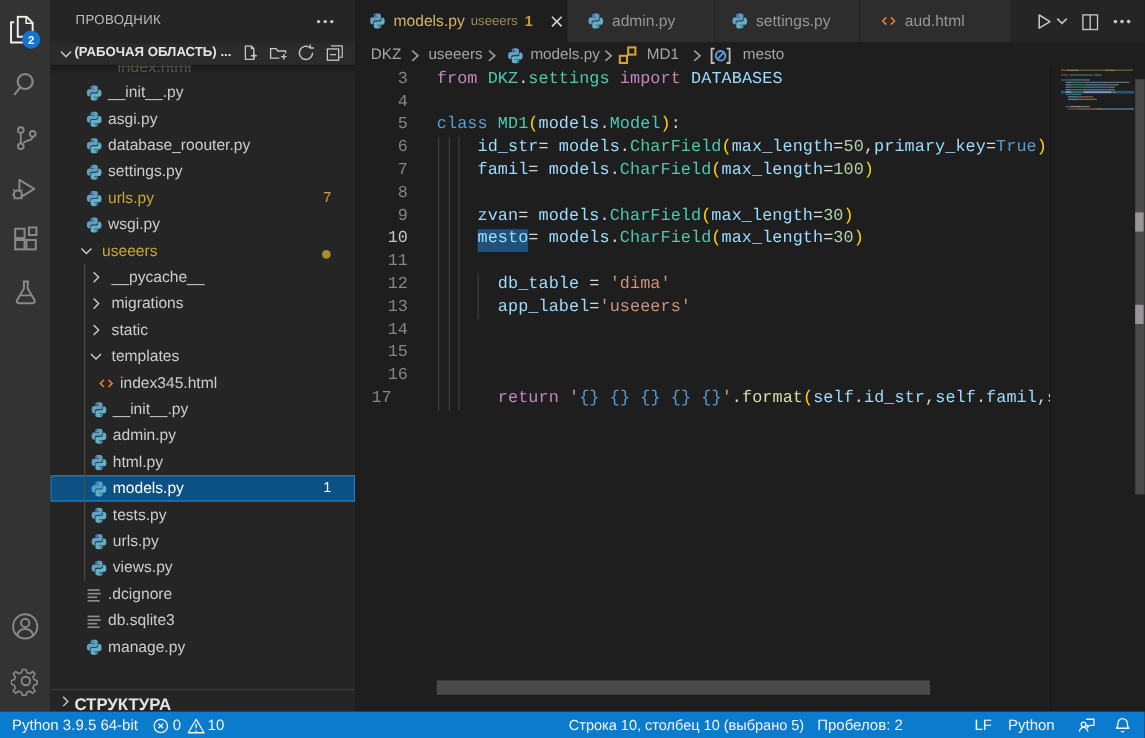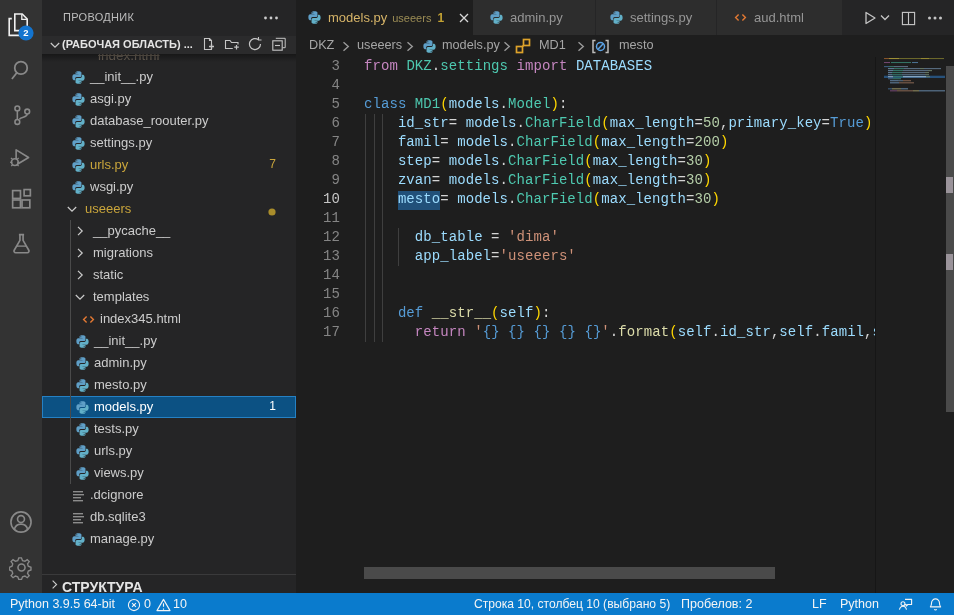--- a/index.html
+++ b/index.html
@@ -247,21 +247,21 @@
       <div class="trow">
           <svg class="fico" style="left:33px;">
             <use href="#pyico"></use>
           </svg>
           <span class="lbl" style="left:52px;">admin.py</span>
         </div>
       <div class="trow">
           <svg class="fico" style="left:33px;">
             <use href="#pyico"></use>
           </svg>
-          <span class="lbl" style="left:52px;">mesto.py</span>
+          <span class="lbl" style="left:52px;">html.py</span>
         </div>
       <div class="trow" style="background:#0c5183; outline:1px solid #2581c4; outline-offset:-1px;">
           <svg class="fico" style="left:33px;">
             <use href="#pyico"></use>
           </svg>
           <span class="lbl" style="left:52px; color:#ffffff;">models.py</span>
           <span class="badge" style="color:#ffffff;">1</span>
         </div>
       <div class="trow">
           <svg class="fico" style="left:33px;">
@@ -426,31 +426,29 @@
       <div class="gut" style="top:76px;">7</div>
       <div class="gut" style="top:95px;">8</div>
       <div class="gut" style="top:114px;">9</div>
       <div class="gut" style="top:133px; color:#c6c6c6;">10</div>
       <div class="gut" style="top:152px;">11</div>
       <div class="gut" style="top:171px;">12</div>
       <div class="gut" style="top:190px;">13</div>
       <div class="gut" style="top:209px;">14</div>
       <div class="gut" style="top:228px;">15</div>
       <div class="gut" style="top:247px;">16</div>
-      <div class="gut" style="top:266px;">17</div>
+      <div class="gut" style="top:266px;text-align:center;">17</div>
       <div class="cl" style="top:0; left:68px;"><span class="kp">from</span><span class="wh"> </span><span class="tl">DKZ</span><span class="wh">.</span><span class="tl">settings</span><span class="wh"> </span><span class="kp">import</span><span class="wh"> </span><span class="lb">DATABASES</span></div>
       <div class="cl" style="top:38px; left:68px;"><span class="kb">class</span><span class="wh"> </span><span class="tl">MD1</span><span class="gd">(</span><span class="lb">models</span><span class="wh">.</span><span class="tl">Model</span><span class="gd">)</span><span class="wh">:</span></div>
       <div class="cl" style="top:57px; left:68px;"><span class="wh">    </span><span class="lb">id_str</span><span class="wh">= </span><span class="lb">models</span><span class="wh">.</span><span class="tl">CharField</span><span class="gd">(</span><span class="lb">max_length</span><span class="wh">=</span><span class="nm">50</span><span class="wh">,</span><span class="lb">primary_key</span><span class="wh">=</span><span class="kb">True</span><span class="gd">)</span></div>
-      <div class="cl" style="top:76px; left:68px;"><span class="wh">    </span><span class="lb">famil</span><span class="wh">= </span><span class="lb">models</span><span class="wh">.</span><span class="tl">CharField</span><span class="gd">(</span><span class="lb">max_length</span><span class="wh">=</span><span class="nm">200</span><span class="gd">)</span></div>
-      <div class="cl" style="top:95px; left:68px;"><span class="wh">    </span><span class="lb">step</span><span class="wh">= </span><span class="lb">models</span><span class="wh">.</span><span class="tl">CharField</span><span class="gd">(</span><span class="lb">max_length</span><span class="wh">=</span><span class="nm">30</span><span class="gd">)</span></div>
+      <div class="cl" style="top:76px; left:68px;"><span class="wh">    </span><span class="lb">famil</span><span class="wh">= </span><span class="lb">models</span><span class="wh">.</span><span class="tl">CharField</span><span class="gd">(</span><span class="lb">max_length</span><span class="wh">=</span><span class="nm">100</span><span class="gd">)</span></div>
       <div class="cl" style="top:114px; left:68px;"><span class="wh">    </span><span class="lb">zvan</span><span class="wh">= </span><span class="lb">models</span><span class="wh">.</span><span class="tl">CharField</span><span class="gd">(</span><span class="lb">max_length</span><span class="wh">=</span><span class="nm">30</span><span class="gd">)</span></div>
       <div class="cl" style="top:133px; left:68px;"><span class="wh">    </span><span class="lb">mesto</span><span class="wh">= </span><span class="lb">models</span><span class="wh">.</span><span class="tl">CharField</span><span class="gd">(</span><span class="lb">max_length</span><span class="wh">=</span><span class="nm">30</span><span class="gd">)</span></div>
       <div class="cl" style="top:171px; left:68px;"><span class="wh">      </span><span class="lb">db_table</span><span class="wh"> = </span><span class="st">'dima'</span></div>
       <div class="cl" style="top:190px; left:68px;"><span class="wh">      </span><span class="lb">app_label</span><span class="wh">=</span><span class="st">'useeers'</span></div>
-      <div class="cl" style="top:247px; left:68px;"><span class="wh">    </span><span class="kb">def</span><span class="wh"> </span><span class="fy">__str__</span><span class="gd">(</span><span class="lb">self</span><span class="gd">)</span><span class="wh">:</span></div>
       <div class="cl" style="top:266px; left:68px;"><span class="wh">      </span><span class="kp">return</span><span class="wh"> </span><span class="st">'</span><span class="kb">{}</span><span class="st"> </span><span class="kb">{}</span><span class="st"> </span><span class="kb">{}</span><span class="st"> </span><span class="kb">{}</span><span class="st"> </span><span class="kb">{}</span><span class="st">'</span><span class="wh">.</span><span class="fy">format</span><span class="gd">(</span><span class="lb">self</span><span class="wh">.</span><span class="lb">id_str</span><span class="wh">,</span><span class="lb">self</span><span class="wh">.</span><span class="lb">famil</span><span class="wh">,</span><span class="lb">se</span></div>
     </div>
 
     <div class="abs" style="left:579px; top:57px; width:1px; height:536px; background:#161616;"></div>
 
     <svg class="abs" style="left:588px; top:56px;" width="62" height="40" viewBox="0 0 62 40">
       <rect x="0" y="2" width="5" height="1.05" fill="#85532a"></rect>
         <rect x="5" y="2" width="10" height="1.05" fill="#9d8f36"></rect>
         <rect x="15" y="2" width="22" height="1.05" fill="#6b672b"></rect>
         <rect x="37" y="2" width="8" height="1.05" fill="#948832"></rect>

